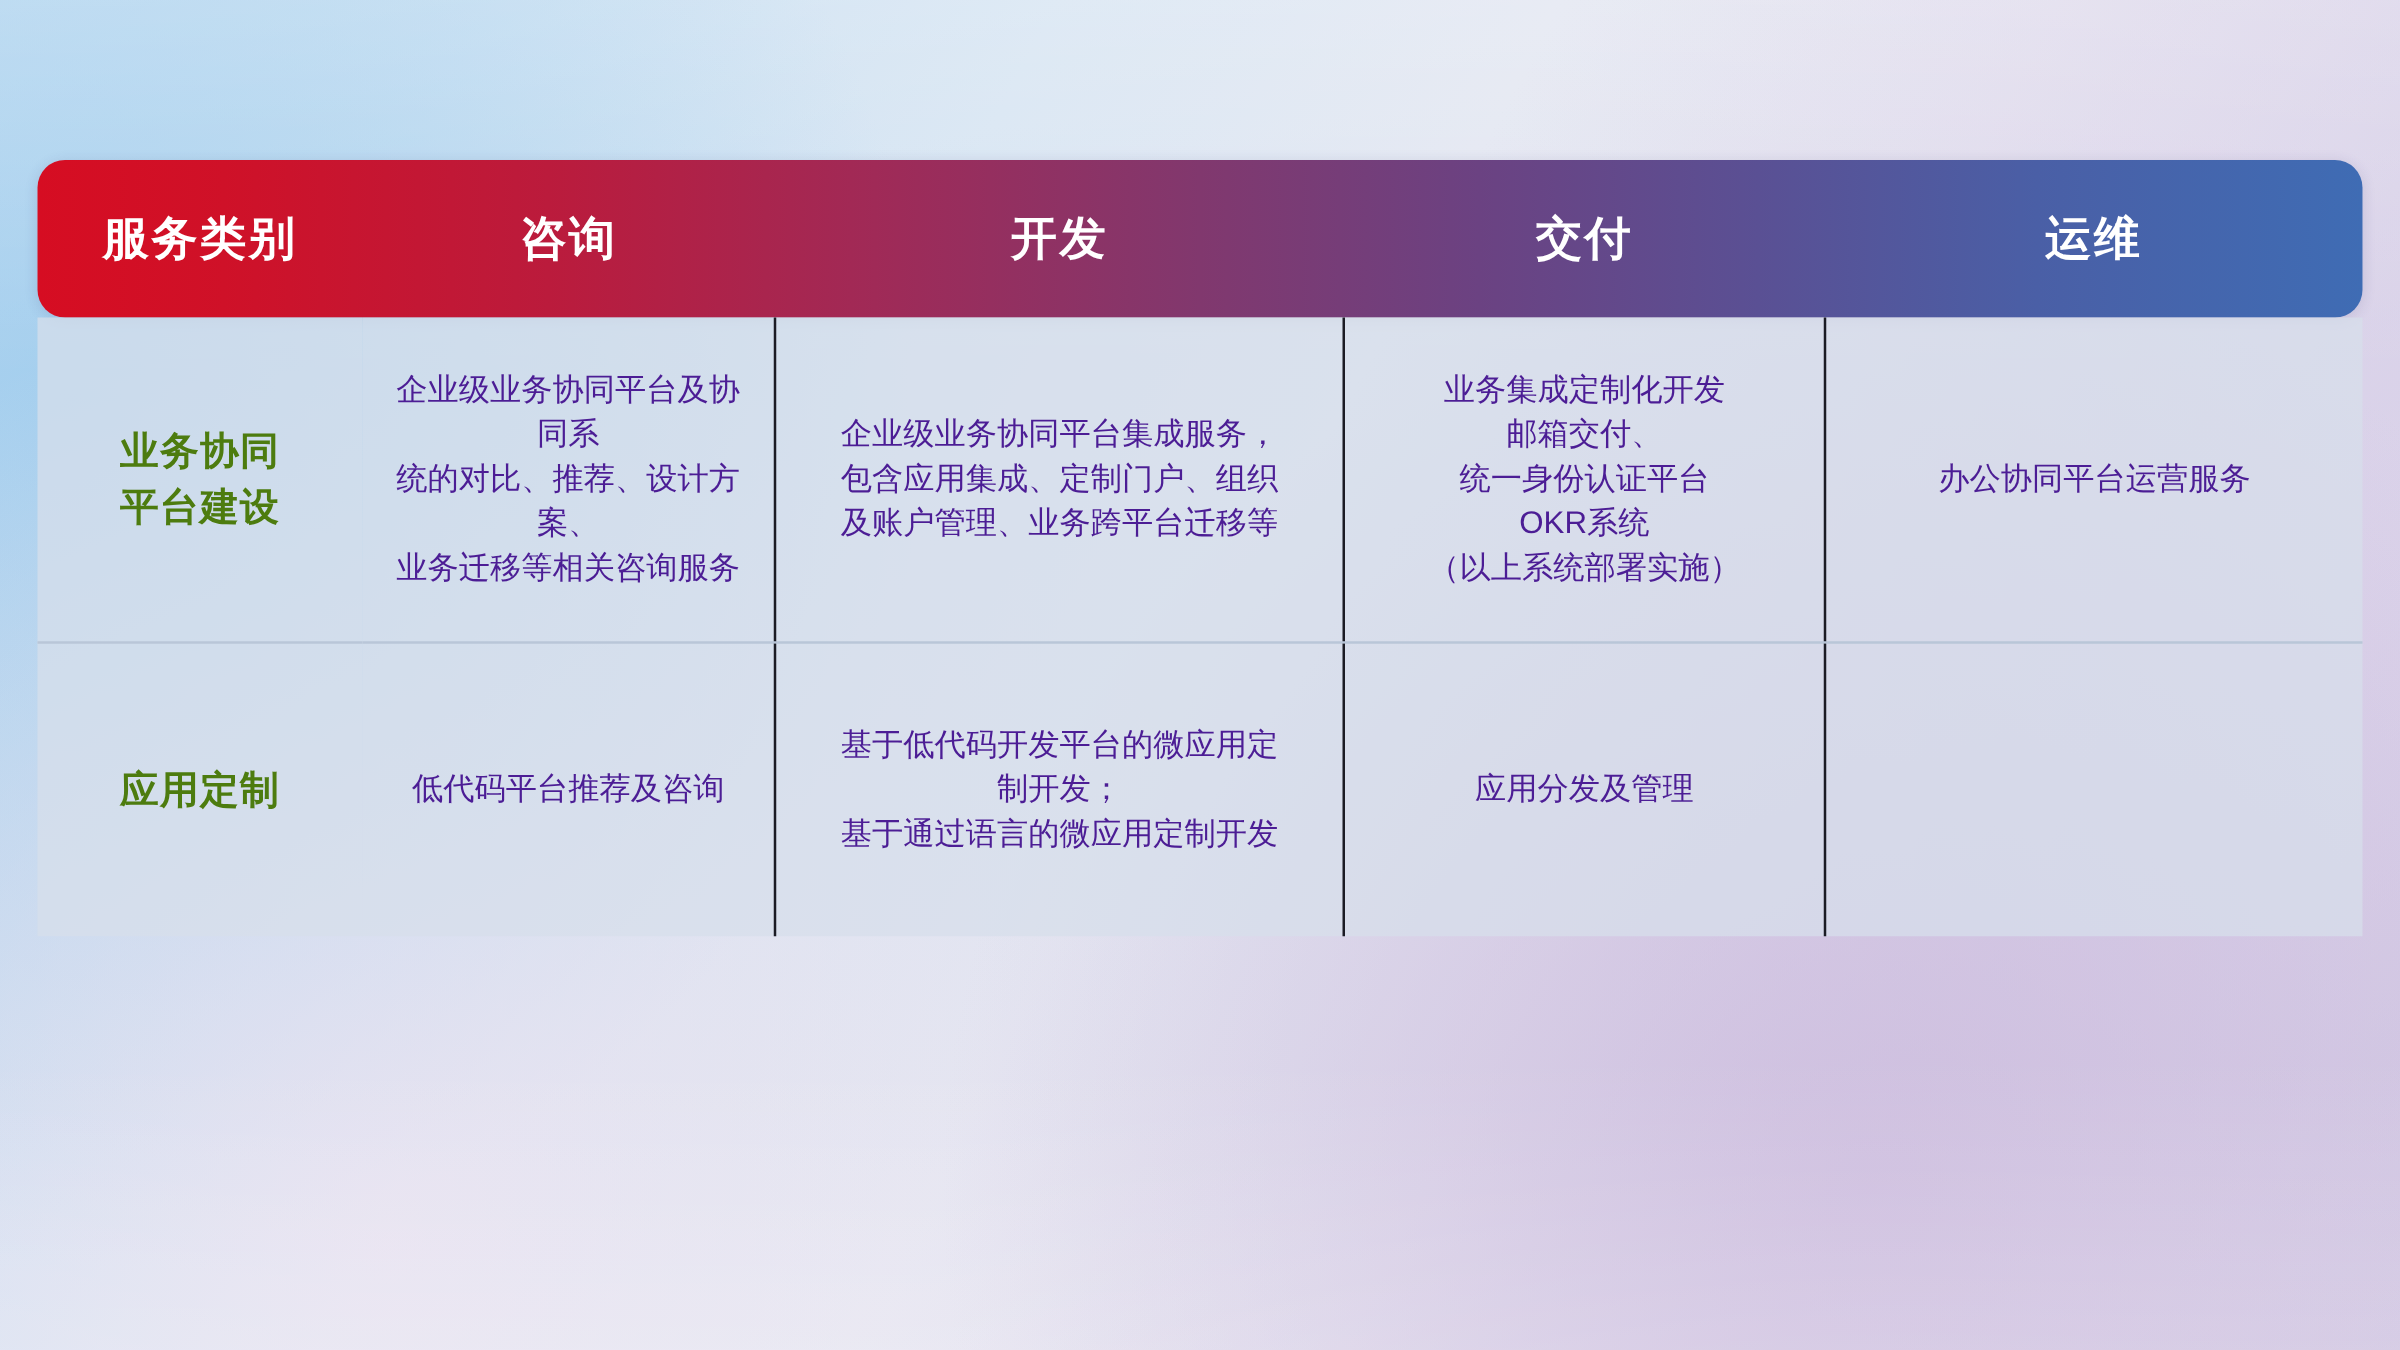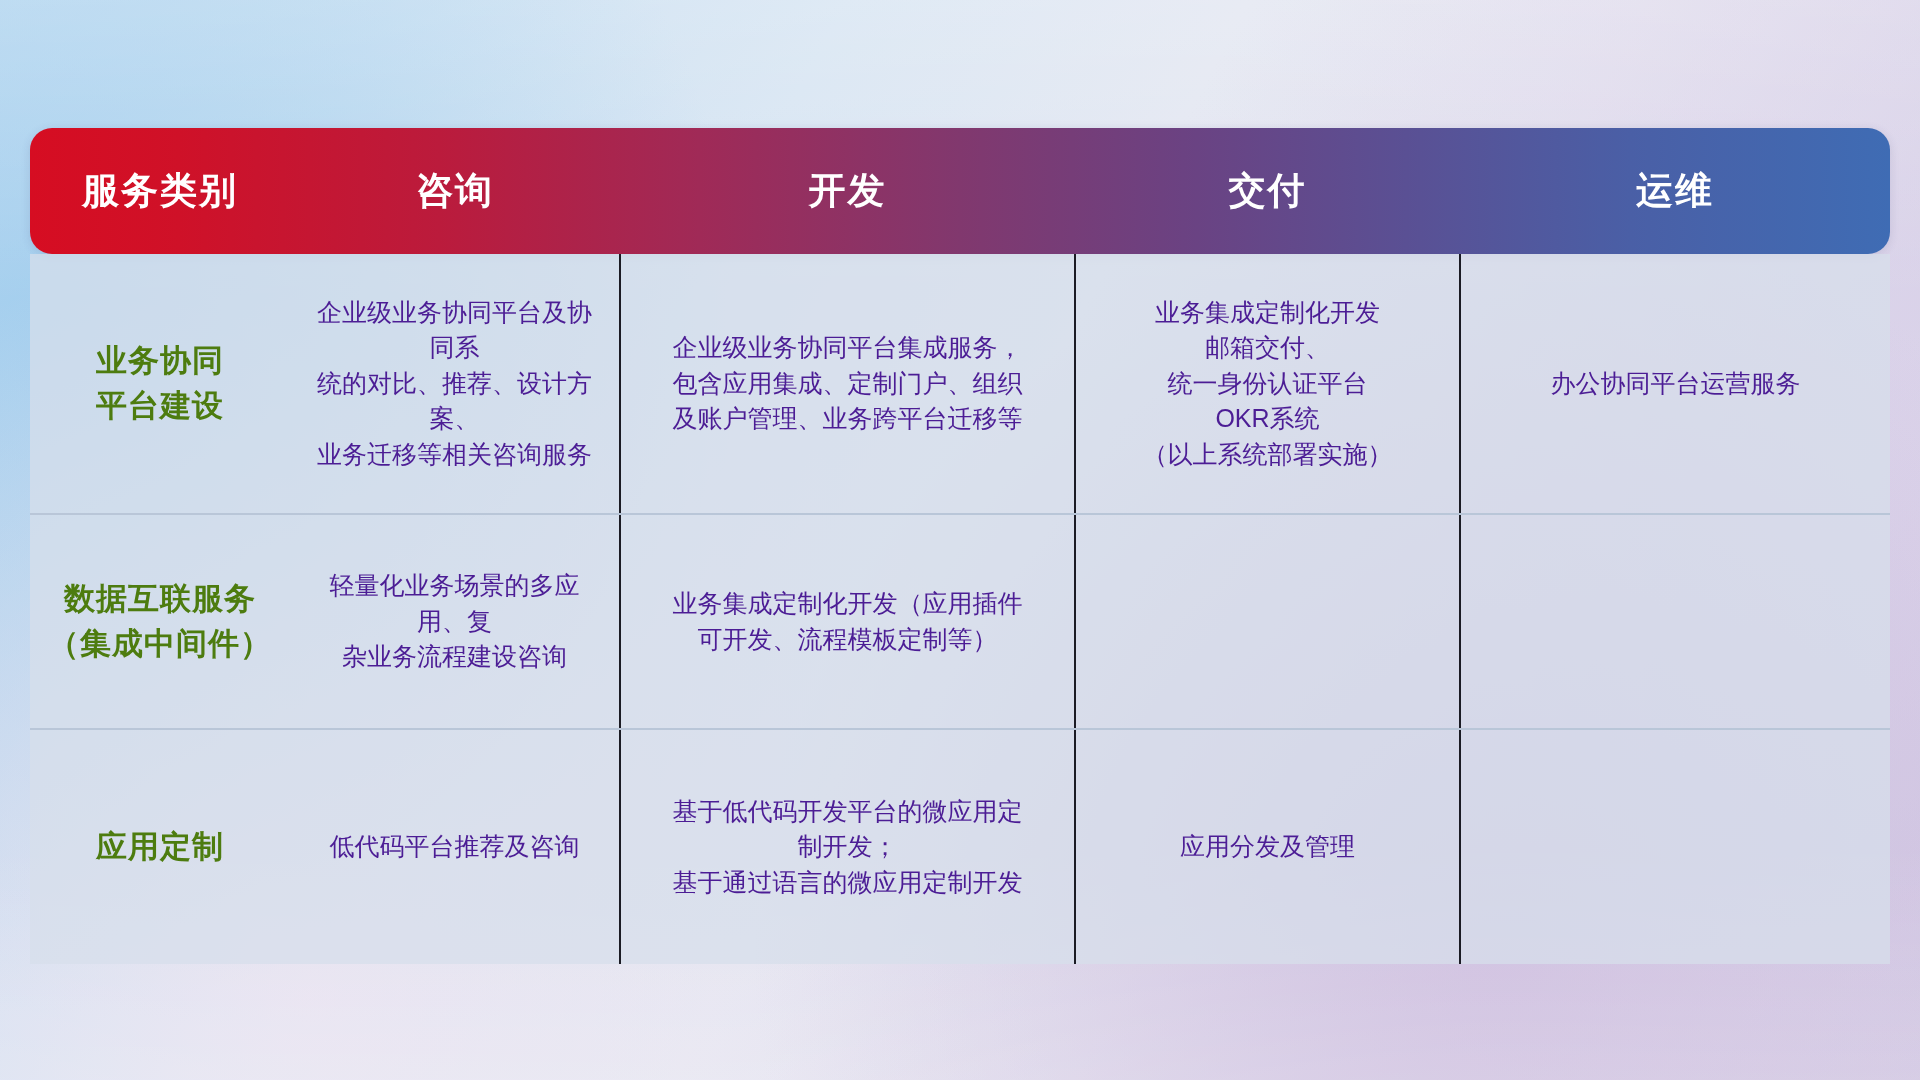--- a/index.html
+++ b/index.html
@@ -178,40 +178,20 @@
 邮箱交付、
 统一身份认证平台
 OKR系统
 （以上系统部署实施）</span>
         </td>
         <td>
           <span class="cell-text">办公协同平台运营服务</span>
         </td>
       </tr>
 
-      <tr class="r2">
-        <td class="cat-cell">
-          <span class="cell-text">数据互联服务
-（集成中间件）</span>
-        </td>
-        <td>
-          <span class="cell-text">轻量化业务场景的多应用、复
-杂业务流程建设咨询</span>
-        </td>
-        <td>
-          <span class="cell-text">业务集成定制化开发（应用插件
-可开发、流程模板定制等）</span>
-        </td>
-        <td class="empty-cell">
-          <span class="cell-text"></span>
-        </td>
-        <td class="empty-cell">
-          <span class="cell-text"></span>
-        </td>
-      </tr>
 
       <tr class="r3">
         <td class="cat-cell">
           <span class="cell-text">应用定制</span>
         </td>
         <td>
           <span class="cell-text">低代码平台推荐及咨询</span>
         </td>
         <td>
           <span class="cell-text">基于低代码开发平台的微应用定

